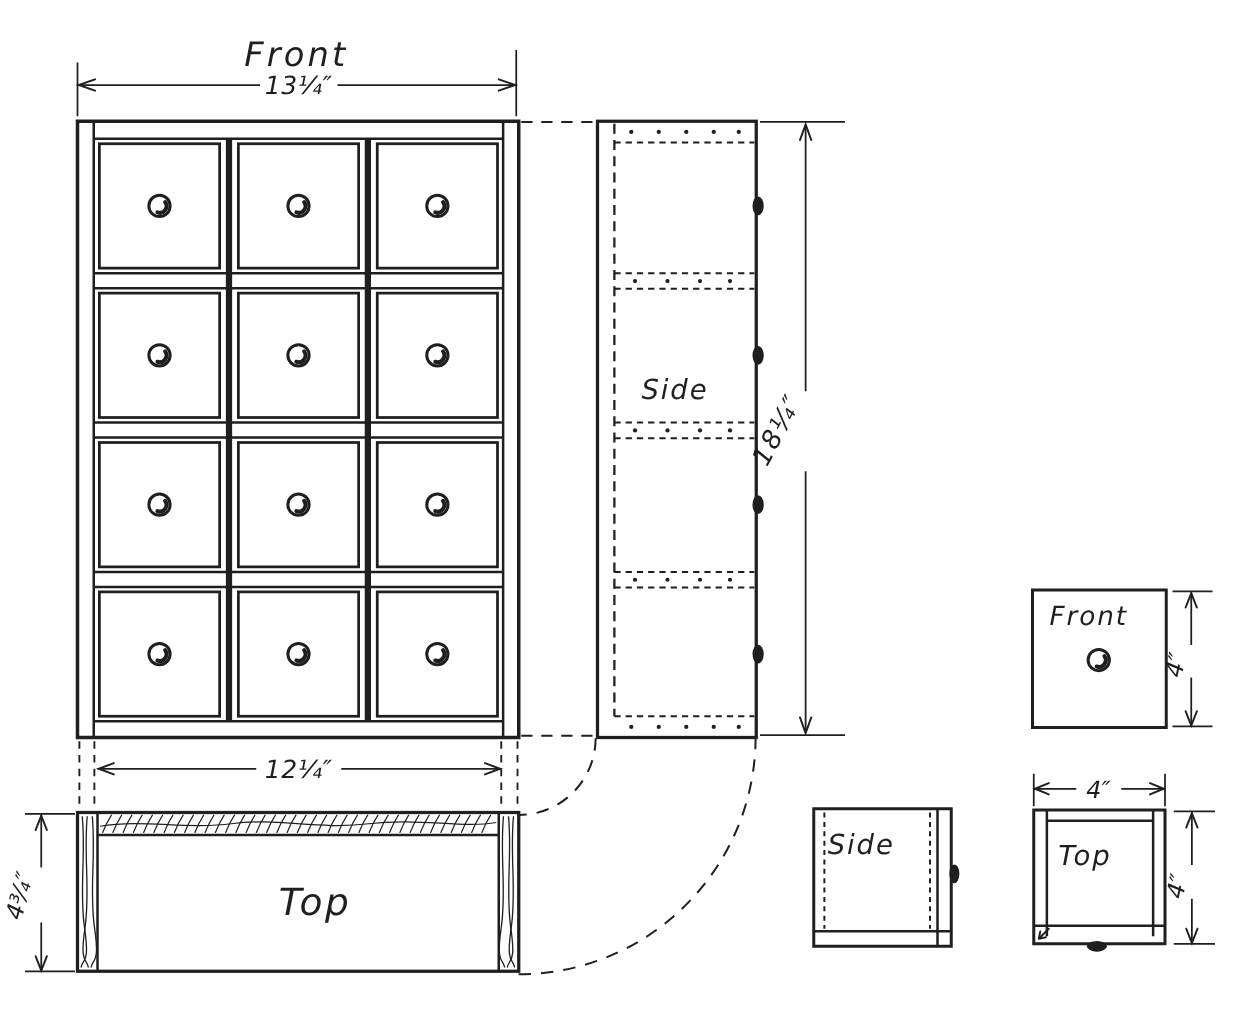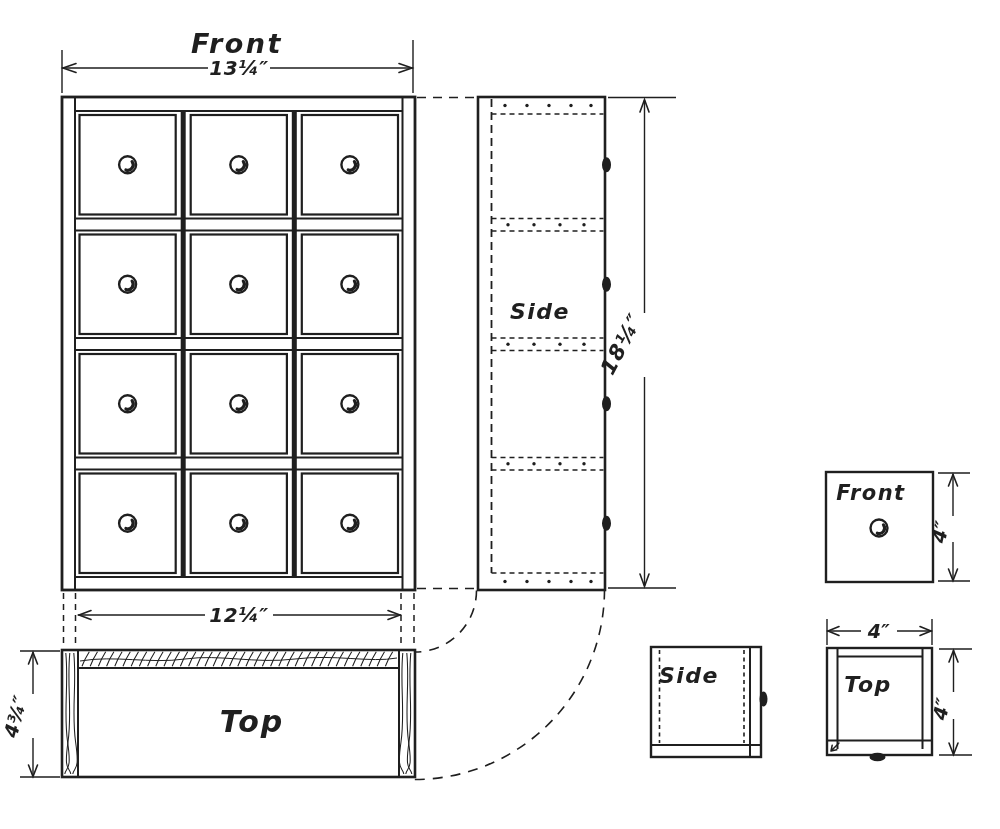--- a/index.html
+++ b/index.html
@@ -1,16 +1,16 @@
 <!DOCTYPE html>
 <html><head>
 <meta charset="utf-8">
 <style>
   html,body{margin:0;padding:0;background:#ffffff;}
-  .sheet{position:relative;width:1000px;height:829px;background:#ffffff;overflow:hidden;font-weight:bold;}
+  .sheet{position:relative;width:1000px;height:829px;background:#ffffff;overflow:hidden;}
   svg{display:block;}
   .hand{font-family:"DejaVu Sans",sans-serif;font-style:italic;fill:#1f1f1f;}
   .t30{font-size:30px;letter-spacing:2px;}
   .t27{font-size:27px;letter-spacing:2.5px;}
   .t22{font-size:22px;letter-spacing:1.5px;}
   .t21{font-size:21px;letter-spacing:1.5px;}
   .t20{font-size:20px;letter-spacing:.5px;}
   .t19{font-size:19px;letter-spacing:.5px;}
 </style>
 </head>

